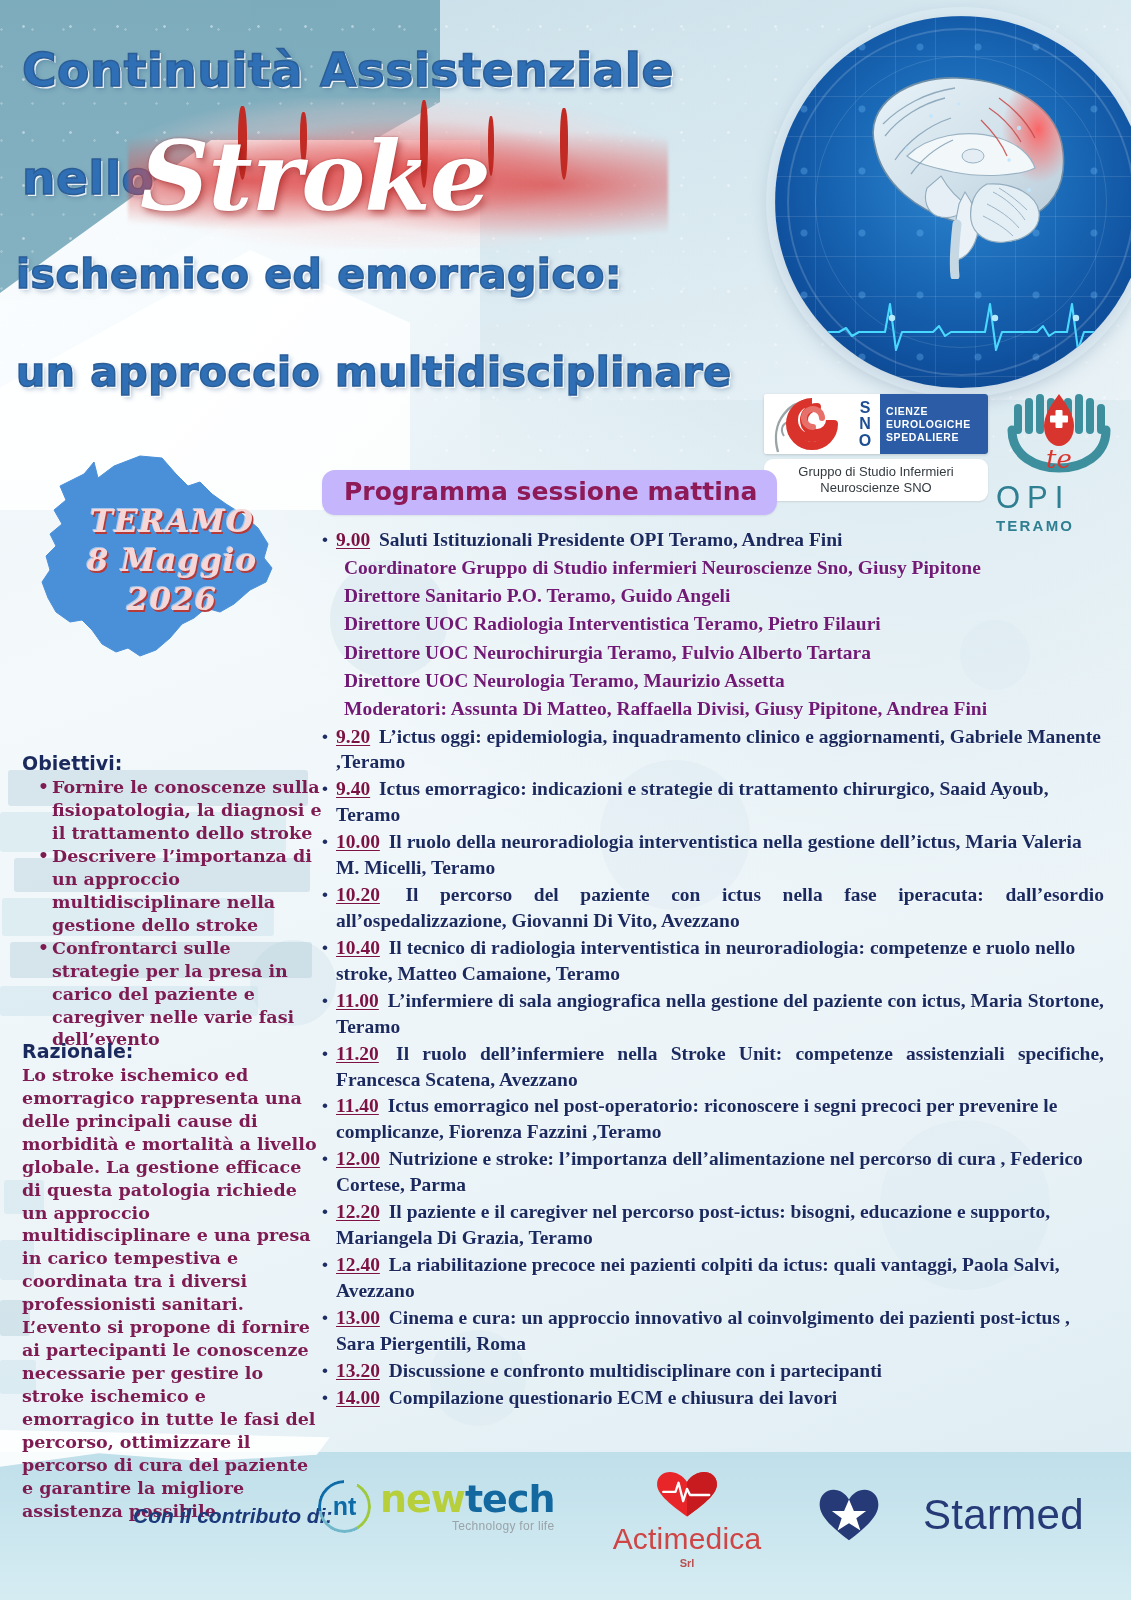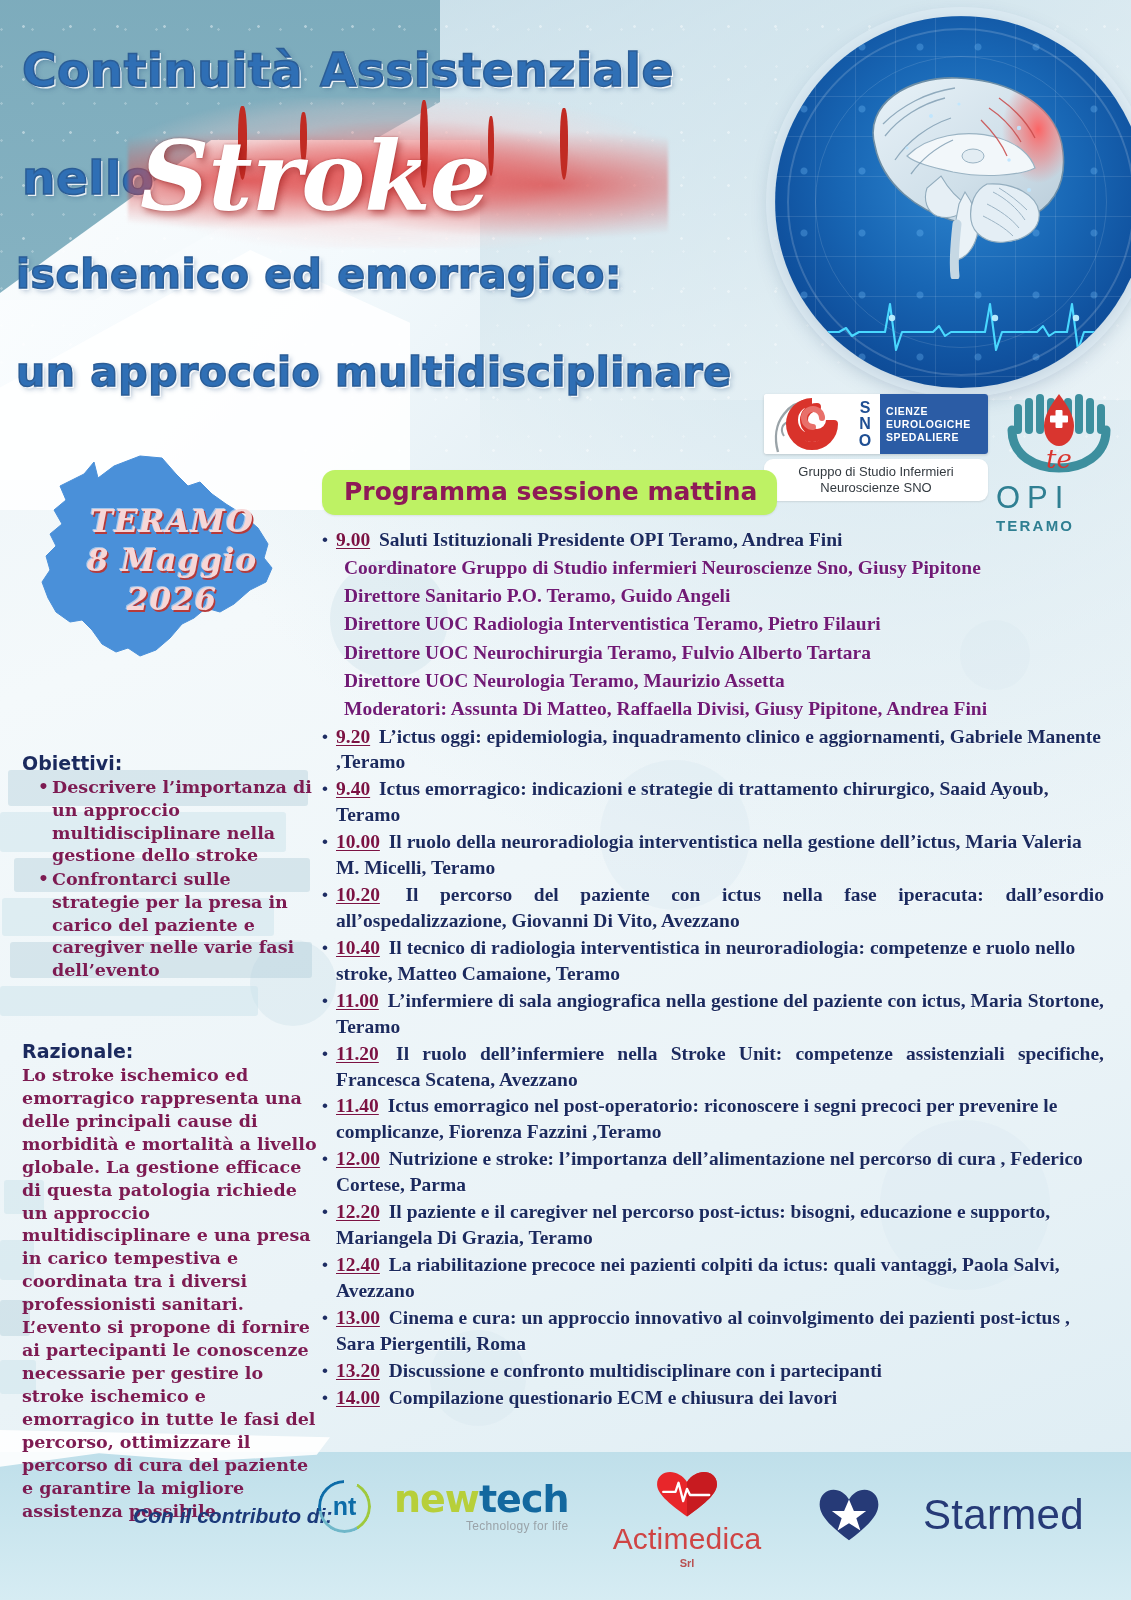--- a/index.html
+++ b/index.html
@@ -187,21 +187,21 @@
     font-size:31px; color:#f6d7d7;
     text-shadow: 1.5px 1.5px 0 #b63a3a, -1px -1px 0 rgba(255,255,255,.5);
     letter-spacing:1px; line-height:1;
     padding-left:6px;
   }
 
   
   .prog-wrap { position:absolute; left:322px; top:470px; width:782px; z-index:7; }
   .prog-header {
     display:inline-block;
-    background:#bef264; border-radius:13px;
+    background:#c4b5fd; border-radius:13px;
     padding:7px 20px 9px 22px;
     font-family:"DejaVu Sans", sans-serif; font-weight:bold; font-size:25px;
     color:#8e1a57;
     box-shadow:0 1px 2px rgba(0,0,0,.08);
   }
   .prog-list { margin-top:12px; }
   .p-item { display:flex; align-items:flex-start; margin-bottom:1px; }
   .p-bullet {
     width:14px; flex:0 0 14px; color:#1e2d63; font-size:17px; line-height:1.32;
     padding-top:2px;
@@ -248,21 +248,21 @@
     line-height:1.31; color:#7d1b52;
   }
 
   
   .footer { position:absolute; left:0; bottom:0; width:100%; height:148px; z-index:8; }
   .f-label {
     position:absolute; left:133px; top:52px;
     font-family:"Liberation Sans", sans-serif; font-style:italic; font-weight:bold;
     font-size:21px; color:#1b3a7a;
   }
-  .f-newtech { position:absolute; left:318px; top:28px; display:flex; align-items:center; gap:23px; }
+  .f-newtech { position:absolute; left:318px; top:28px; display:flex; align-items:center; gap:9px; }
   .nt-ring {
     width:53px; height:53px; border-radius:50%; position:relative;
     display:flex; align-items:center; justify-content:center;
     font-family:"Liberation Sans", sans-serif; font-size:25px; font-weight:bold;
     color:#0d6ca8;
   }
   .nt-ring::before {
     content:""; position:absolute; inset:0; border-radius:50%;
     border:3px solid transparent;
     background: conic-gradient(from 30deg, #9fc93c 0deg 120deg, #6fb7c9 120deg 230deg, #0d6ca8 230deg 330deg, rgba(255,255,255,0) 330deg 360deg) border-box;
@@ -538,20 +538,21 @@
       <div class="p-item">
         <div class="p-bullet">•</div>
         <div class="p-body"><span class="p-time">14.00</span> Compilazione questionario ECM e chiusura dei lavori</div>
       </div>
     </div>
 </div>
 
 <div class="left-col">
   <div class="lc-head">Obiettivi:</div>
   <ul class="lc-ul lc-body" id="objectives-list">
+      <li>Fornire le conoscenze sulla fisiopatologia, la diagnosi e il trattamento dello stroke</li>
       <li> Descrivere l’importanza di un approccio multidisciplinare nella gestione dello stroke</li>
       <li> Confrontarci sulle strategie per la presa in carico del paziente e caregiver nelle varie fasi dell’evento</li>
     </ul>
 </div>
 
 <div class="razionale">
   <div class="rz-head">Razionale:</div>
   <div class="rz-body">Lo stroke ischemico ed emorragico rappresenta una delle principali cause di morbidità e mortalità a livello globale. La gestione efficace di questa patologia richiede un approccio multidisciplinare e una presa in carico tempestiva e coordinata tra i diversi professionisti sanitari. L’evento si propone di fornire ai partecipanti le conoscenze necessarie per gestire lo stroke ischemico e emorragico in tutte le fasi del percorso, ottimizzare il percorso di cura del paziente e garantire la migliore assistenza possibile.</div>
 </div>
 

